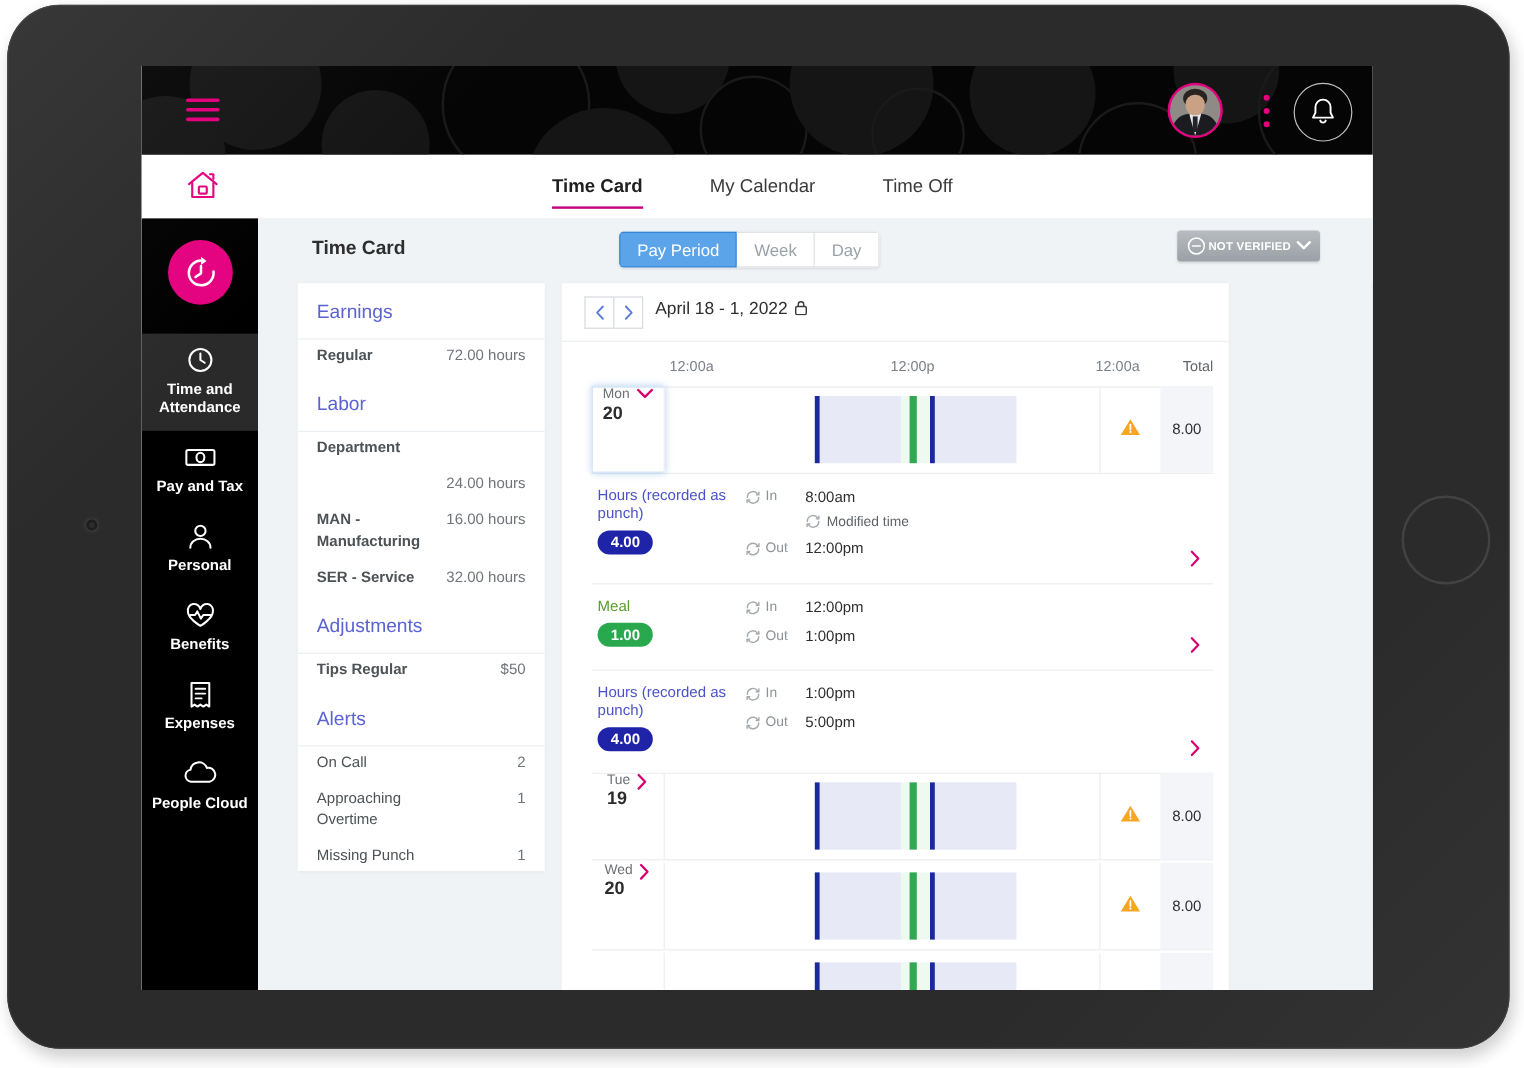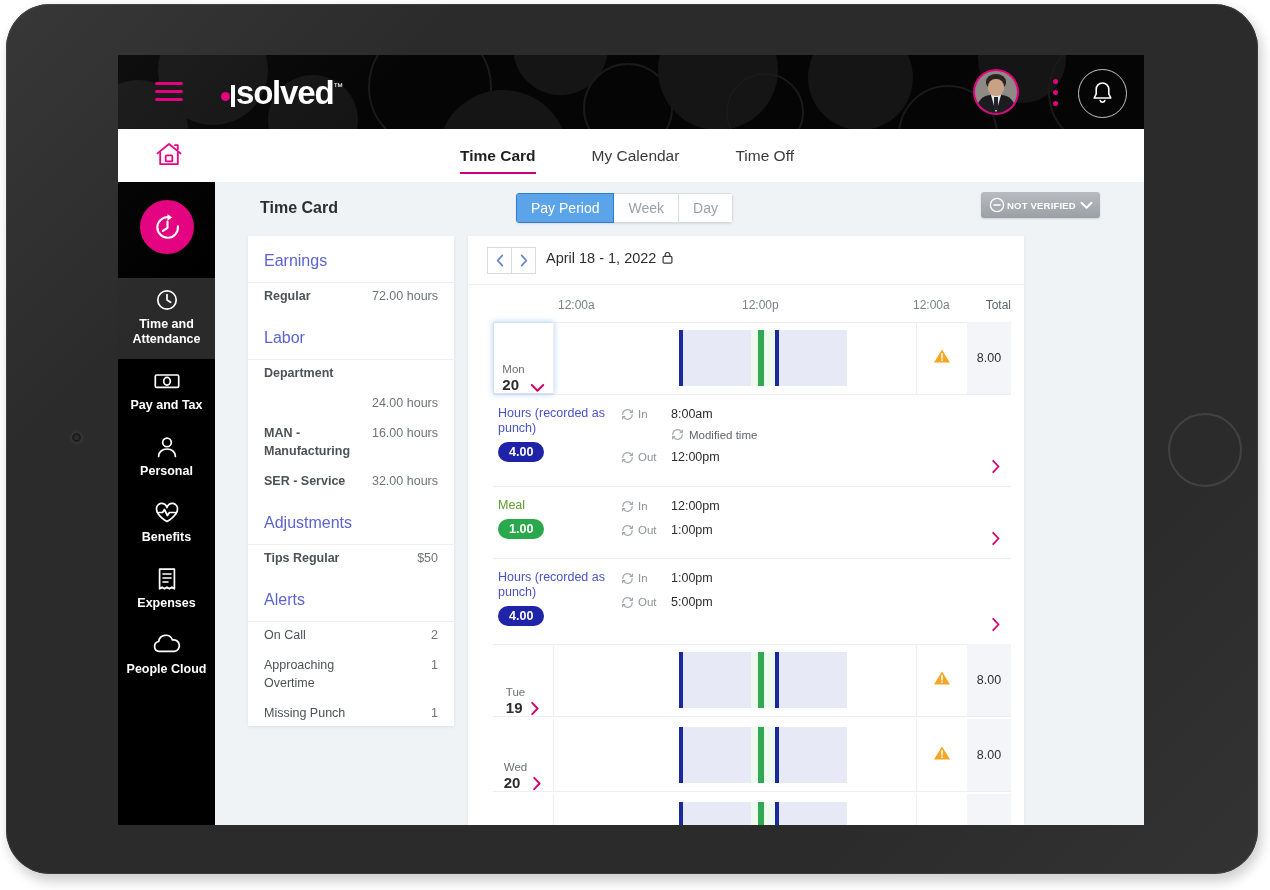--- a/index.html
+++ b/index.html
@@ -209,21 +209,21 @@
     position:absolute;left:25px;top:60px;width:518px;height:26px;border-bottom:1px solid #e9ecef;
   }
   .tl-tick{position:absolute;top:2px;font-size:12px;color:#7a8087;}
   .tl-total{position:absolute;right:0;top:2px;font-size:12px;color:#5e6468;}
 
   .day-row{
     position:absolute;left:25px;width:518px;height:72px;border-bottom:1px solid #eceef0;
   }
   .day-cell{
     position:absolute;left:0;top:0;width:61px;height:72px;
-    display:flex;align-items:flex-end;justify-content:center;gap:5px;
+    display:flex;align-items:flex-start;justify-content:center;gap:5px;
     border-right:1px solid #eceef0;box-sizing:border-box;cursor:pointer;
   }
   .day-cell .dc-txt{line-height:1.15;text-align:left;}
   .day-cell .dc-dow{font-size:11.5px;color:#6b7075;display:block;}
   .day-cell .dc-num{font-size:15px;font-weight:bold;color:#2c2c2c;display:block;}
   .day-cell.selected{
     background:#fff;border:1px solid #cfe0f5;border-right:1px solid #eceef0;
     box-shadow:0 0 6px rgba(90,150,220,.45);z-index:4;
   }
   .chart{
@@ -292,23 +292,20 @@
       <div class="bubble fill" style="left:860px;top:-40px;width:88px;height:88px;"></div>
       <div class="bubble ring" style="left:930px;top:-20px;width:110px;height:110px;"></div>
       <div class="bubble fill" style="left:-30px;top:25px;width:100px;height:100px;"></div>
 
       <div class="hamburger">
         <i></i>
           <i></i>
           <i></i>
       </div>
 
-      <div class="logo">
-        <span class="dot"></span><span class="bar"></span><span>solved</span><span class="tm">™</span>
-      </div>
 
       <div class="avatar">
         <div class="suit"></div>
         <div class="shirt"></div>
         <div class="tie"></div>
         <div class="hair"></div>
         <div class="face"></div>
       </div>
 
       <div class="kebab">

